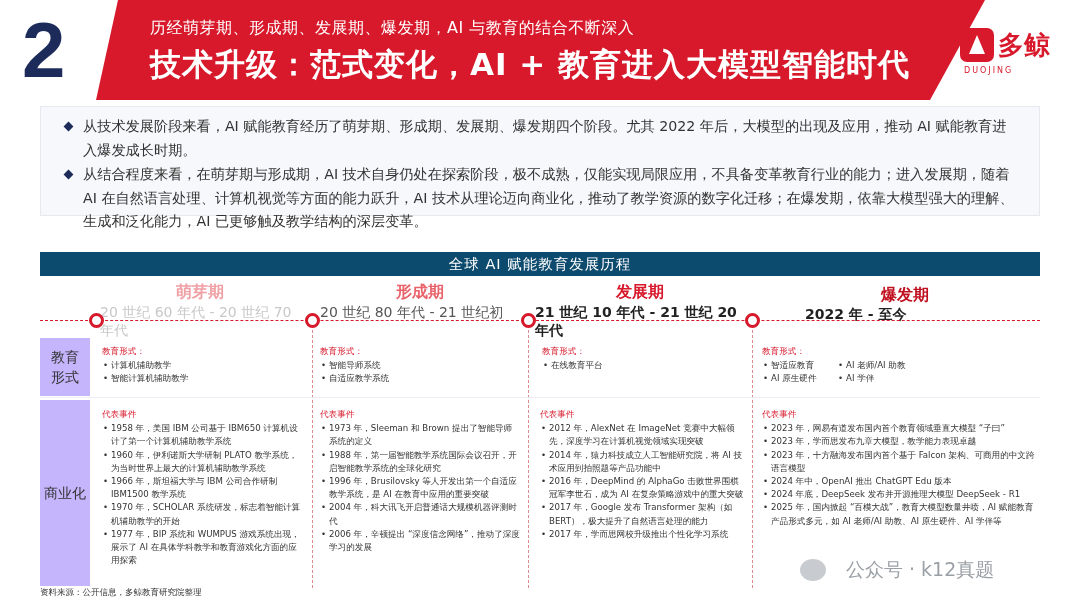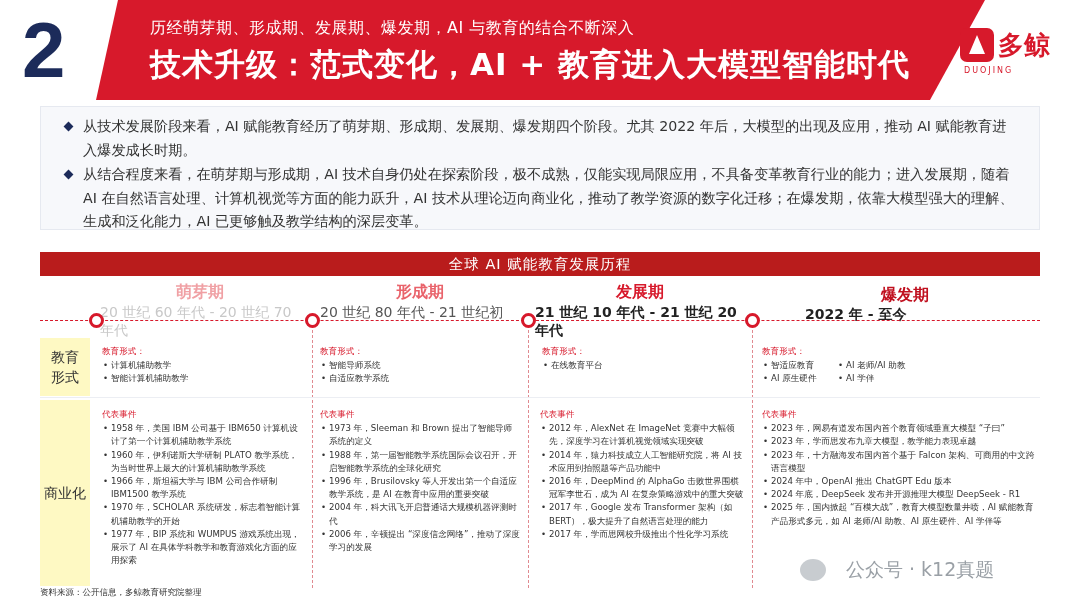--- a/index.html
+++ b/index.html
@@ -15,37 +15,37 @@
   .hdr-num { position: absolute; left: 22px; top: 2px; font-size: 78px; font-weight: bold; color: #1c2b5a;
              font-family: "Liberation Sans", sans-serif; line-height: 96px; }
   .hdr-sub { position: absolute; left: 150px; top: 18px; font-size: 16px; color: #fff; letter-spacing: 0.5px; }
   .hdr-title { position: absolute; left: 150px; top: 44px; font-size: 31px; font-weight: bold; color: #fff; letter-spacing: 1px; }
   .logo { position: absolute; left: 960px; top: 22px; width: 110px; height: 60px; }
   .logo-mark { position: absolute; left: 0; top: 6px; width: 34px; height: 34px; }
   .logo-cn { position: absolute; left: 38px; top: 6px; font-size: 26px; font-weight: bold; color: #d7192b; }
   .logo-en { position: absolute; left: 4px; top: 44px; font-size: 8px; color: #d7192b; letter-spacing: 2px; }
 
   
-  .intro { position: absolute; left: 40px; top: 106px; width: 1000px; height: 124px; background: #f7f8fb;
+  .intro { position: absolute; left: 40px; top: 106px; width: 1000px; height: 110px; background: #f7f8fb;
            border: 1px solid #e6e9f0; padding: 8px 20px 6px 22px; }
   .bullet { position: relative; font-size: 14.2px; line-height: 23.5px; color: #333; padding-left: 20px; margin-bottom: 1px; }
   .bullet .dia { position: absolute; left: 2px; top: 8px; width: 7px; height: 7px; background: #1c2b5a; transform: rotate(45deg); }
 
   
-  .banner { position: absolute; left: 40px; top: 252px; width: 1000px; height: 24px; background: #b91c1c;
+  .banner { position: absolute; left: 40px; top: 252px; width: 1000px; height: 24px; background: #0c4a6e;
             color: #fff; text-align: center; font-size: 14.5px; line-height: 24px; letter-spacing: 1px; }
 
   
   .phase-name { position: absolute; font-size: 16px; font-weight: bold; text-align: center; }
   .phase-range { position: absolute; font-size: 14px; text-align: left; }
   .tl-line { position: absolute; left: 40px; top: 320px; width: 1000px; border-top: 1.5px dashed #d7192b; }
   .tl-dot { position: absolute; top: 313px; width: 15px; height: 15px; border-radius: 50%; border: 3px solid #d7192b; background: #fff; }
 
   
-  .row-label { position: absolute; left: 40px; width: 50px; background: #fef9c3; font-size: 14px; color: #333;
+  .row-label { position: absolute; left: 40px; width: 50px; background: #c4b5fd; font-size: 14px; color: #333;
                display: flex; align-items: center; justify-content: center; text-align: center; line-height: 20px; }
   .cell { position: absolute; font-size: 8.6px; line-height: 13.2px; color: #333; }
   .cell .lbl { color: #d7192b; font-size: 8.6px; margin-bottom: 1px; }
   .cell .it { position: relative; padding-left: 9px; }
   .cell .it::before { content: "•"; position: absolute; left: 1px; top: 0; }
   .vdash { position: absolute; top: 330px; height: 258px; border-left: 1.2px dashed #e08a90; }
   .hsep { position: absolute; left: 40px; top: 397px; width: 1000px; border-top: 1px solid #eceef3; }
 
   .two-col { display: flex; flex-wrap: wrap; }
   .two-col .it { width: 50%; }

